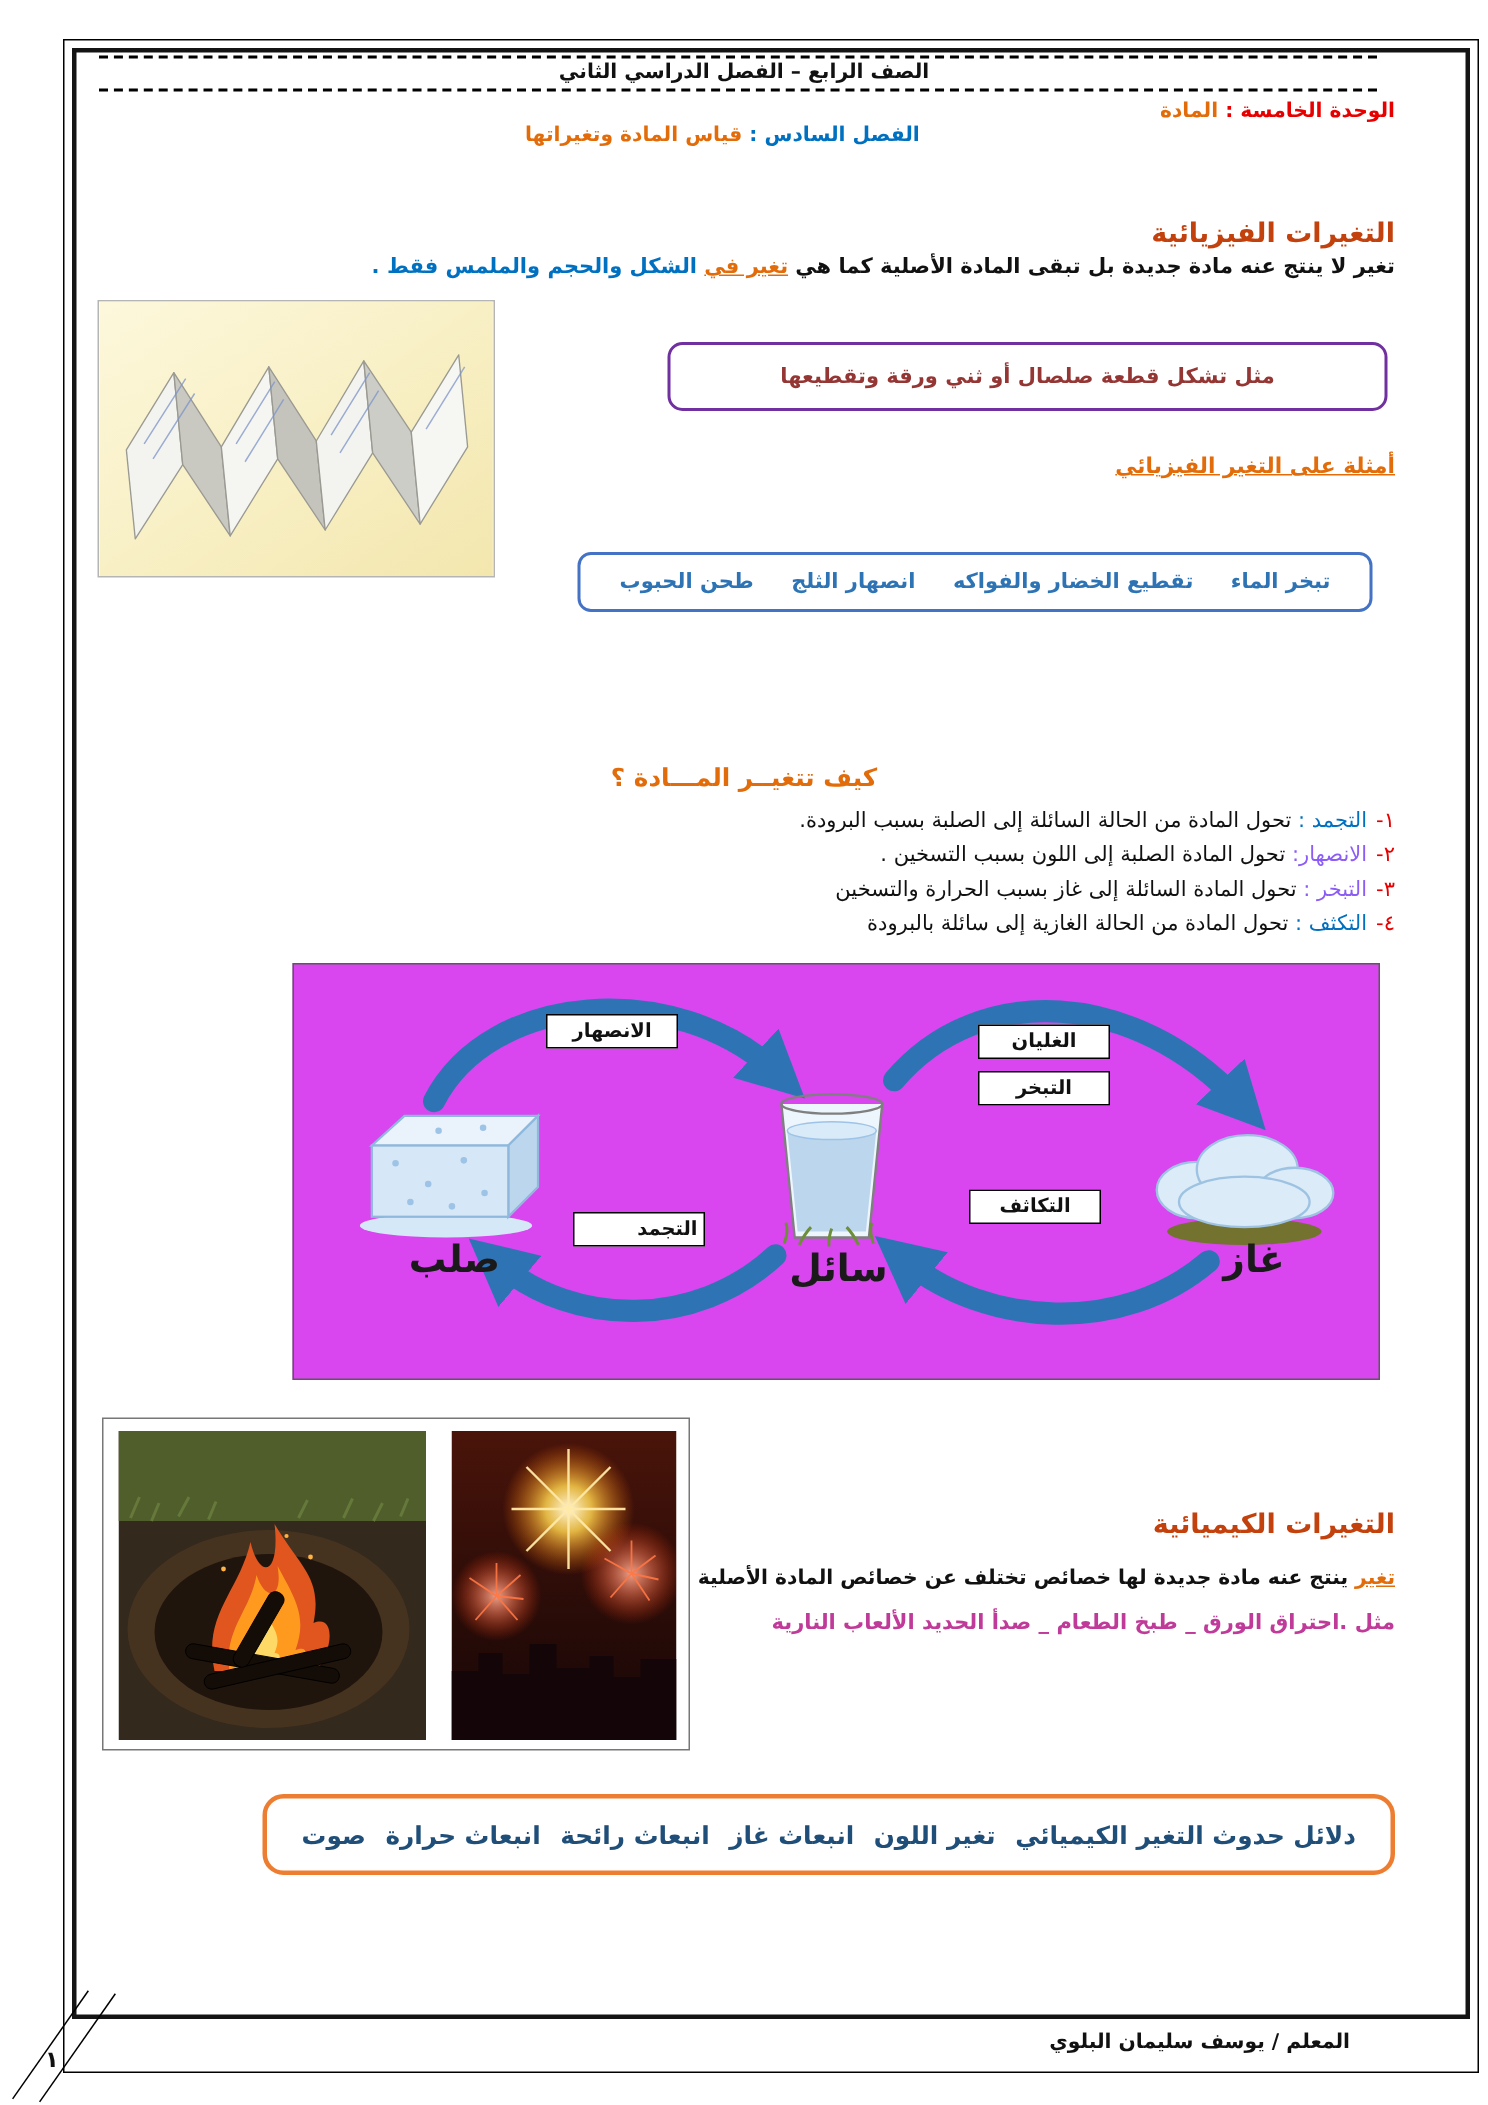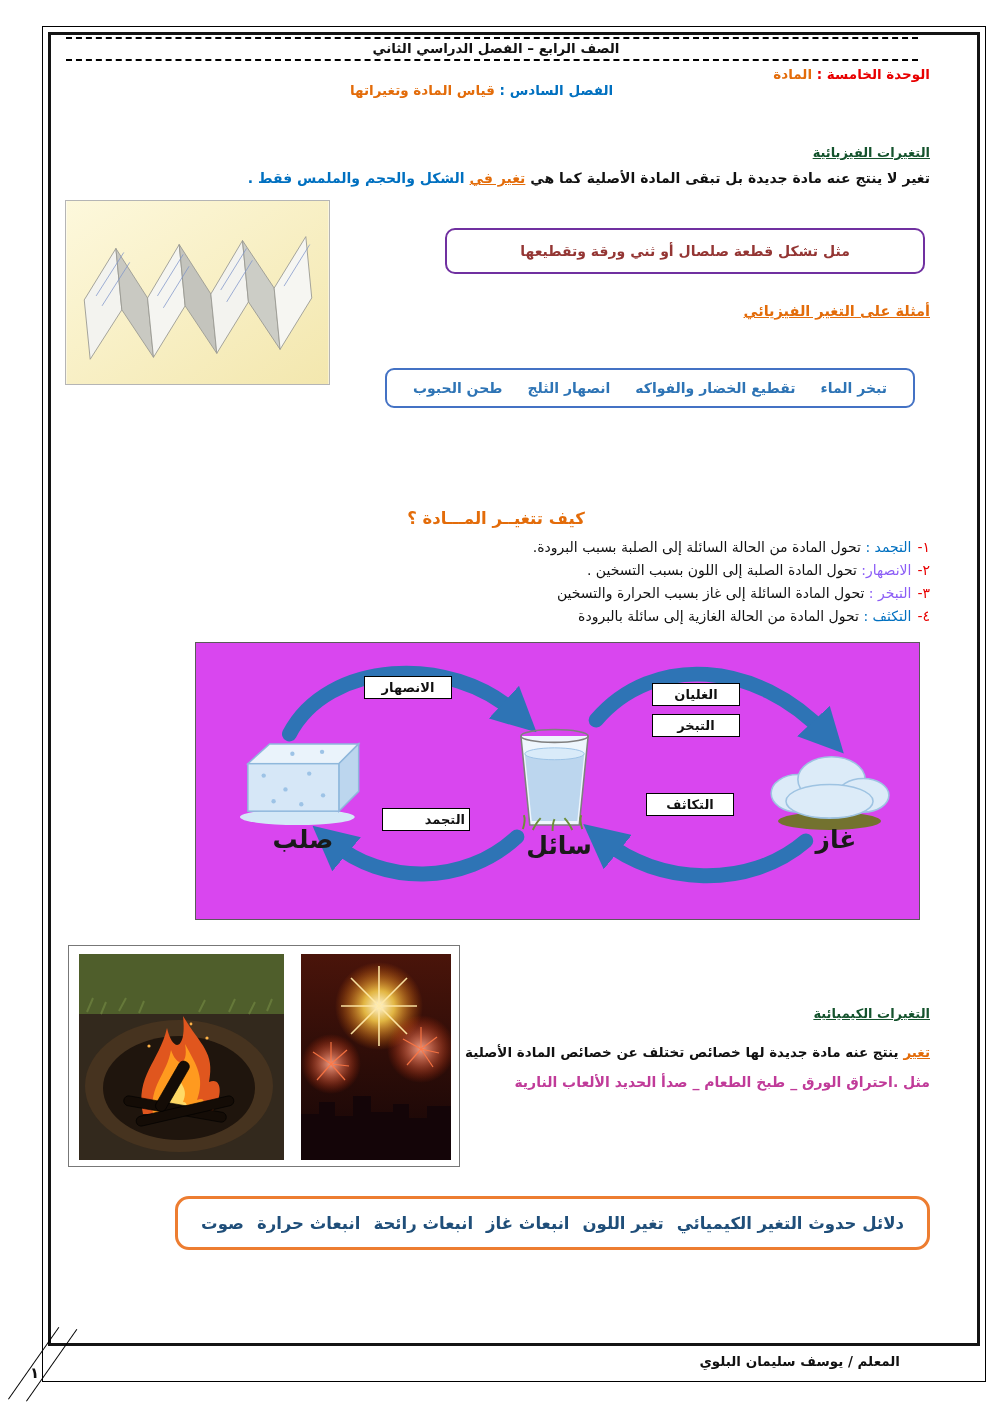--- a/index.html
+++ b/index.html
@@ -12,21 +12,21 @@
   .dash-top { top:37px; }
   .dash-bottom { top:59px; }
   .grade-line { position:absolute; top:40px; left:0; width:100%; text-align:center; font-size:13.5px; font-weight:bold; }
   .unit-line { position:absolute; top:66px; right:62px; font-size:13.5px; font-weight:bold; }
   .chapter-line { position:absolute; top:66px; left:350px; font-size:13.5px; font-weight:bold;margin-top:16px; }
   .lesson-title { position:absolute; top:94px; left:0; width:100%; text-align:center; font-size:18px; font-weight:bold; color:#f00000; }
   .red { color:#e80000; }
   .orange { color:#E36C0A; }
   .blue { color:#0070C0; }
   .u { text-decoration:underline; }
-  .section-heading { position:absolute; right:62px; font-size:13px; font-weight:bold; color:#14532d; text-decoration:underline; }
+  .section-heading { position:absolute; right:62px; font-size:18px; font-weight:bold; color:#c2410c; }
   .phys-heading { top:145px; }
   .chem-heading { top:1006px; }
   .phys-def { position:absolute; top:170px; right:62px; font-size:14px; font-weight:bold; white-space:nowrap; }
   .figure-paper { position:absolute; left:65px; top:200px; width:265px; height:185px; border:1px solid #b5b5b5; }
   .example-note-box { position:absolute; left:445px; top:228px; width:480px; height:46px; border:2.5px solid #7030A0;
                       border-radius:10px; display:flex; align-items:center; justify-content:center;
                       font-size:14px; font-weight:bold; color:#943634; background:#fff; }
   .examples-heading { position:absolute; top:303px; right:62px; font-size:14.5px; font-weight:bold;
                       color:#E36C0A; text-decoration:underline; }
   .examples-box { position:absolute; left:385px; top:368px; width:530px; height:40px; border:2px solid #4472C4;

